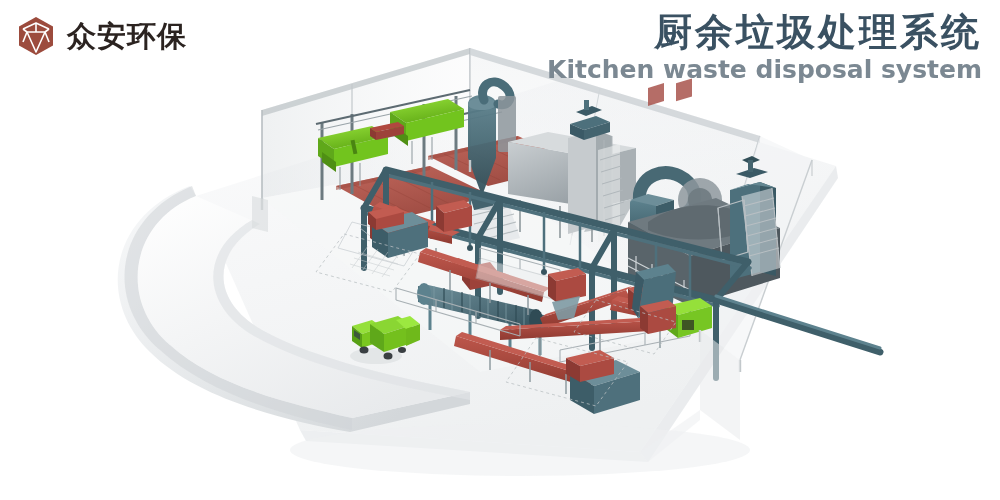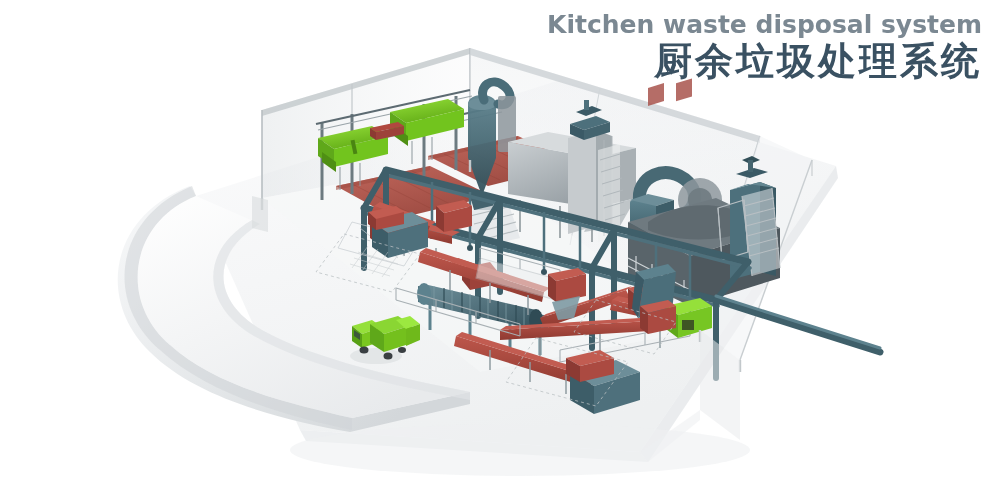--- a/index.html
+++ b/index.html
@@ -640,19 +640,33 @@
       <g>
         <polygon points="700,330 740,360 740,440 700,410" fill="#e9ebec" opacity="0.55"></polygon>
         <polygon points="640,452 700,410 700,420 648,462" fill="#eceeef" opacity="0.5"></polygon>
         <polygon points="252,196 268,200 268,232 252,228" fill="#d9dcde" opacity="0.6"></polygon>
       </g>
 
       <ellipse cx="520" cy="450" rx="230" ry="26" fill="#eef0f1" opacity="0.6"></ellipse>
     </svg>
   </div>
 
+  <div id="brand">
+    <svg id="brand-mark" viewBox="0 0 44 44">
+      <polygon points="22,3 39,12.5 39,31.5 22,41 5,31.5 5,12.5" fill="#9c4b3d"></polygon>
+      <g stroke="#ffffff" stroke-width="1.6" fill="none" stroke-linejoin="round">
+        <polyline points="9,15 22,9 35,15"></polyline>
+        <polyline points="9,15 13,18 31,18 35,15"></polyline>
+        <polyline points="13,18 22,38 31,18"></polyline>
+        <line x1="22" y1="9" x2="22" y2="18"></line>
+        <line x1="13" y1="18" x2="9" y2="28"></line>
+        <line x1="31" y1="18" x2="35" y2="28"></line>
+      </g>
+    </svg>
+    <span id="brand-name">众安环保</span>
+  </div>
 
   <div id="title-block">
+    <div id="title-cn">厨余垃圾处理系统</div>
     <div id="title-en">Kitchen waste disposal system</div>
-    <div id="title-cn">厨余垃圾处理系统</div>
   </div>
 
 </div>
 
 </body></html>

